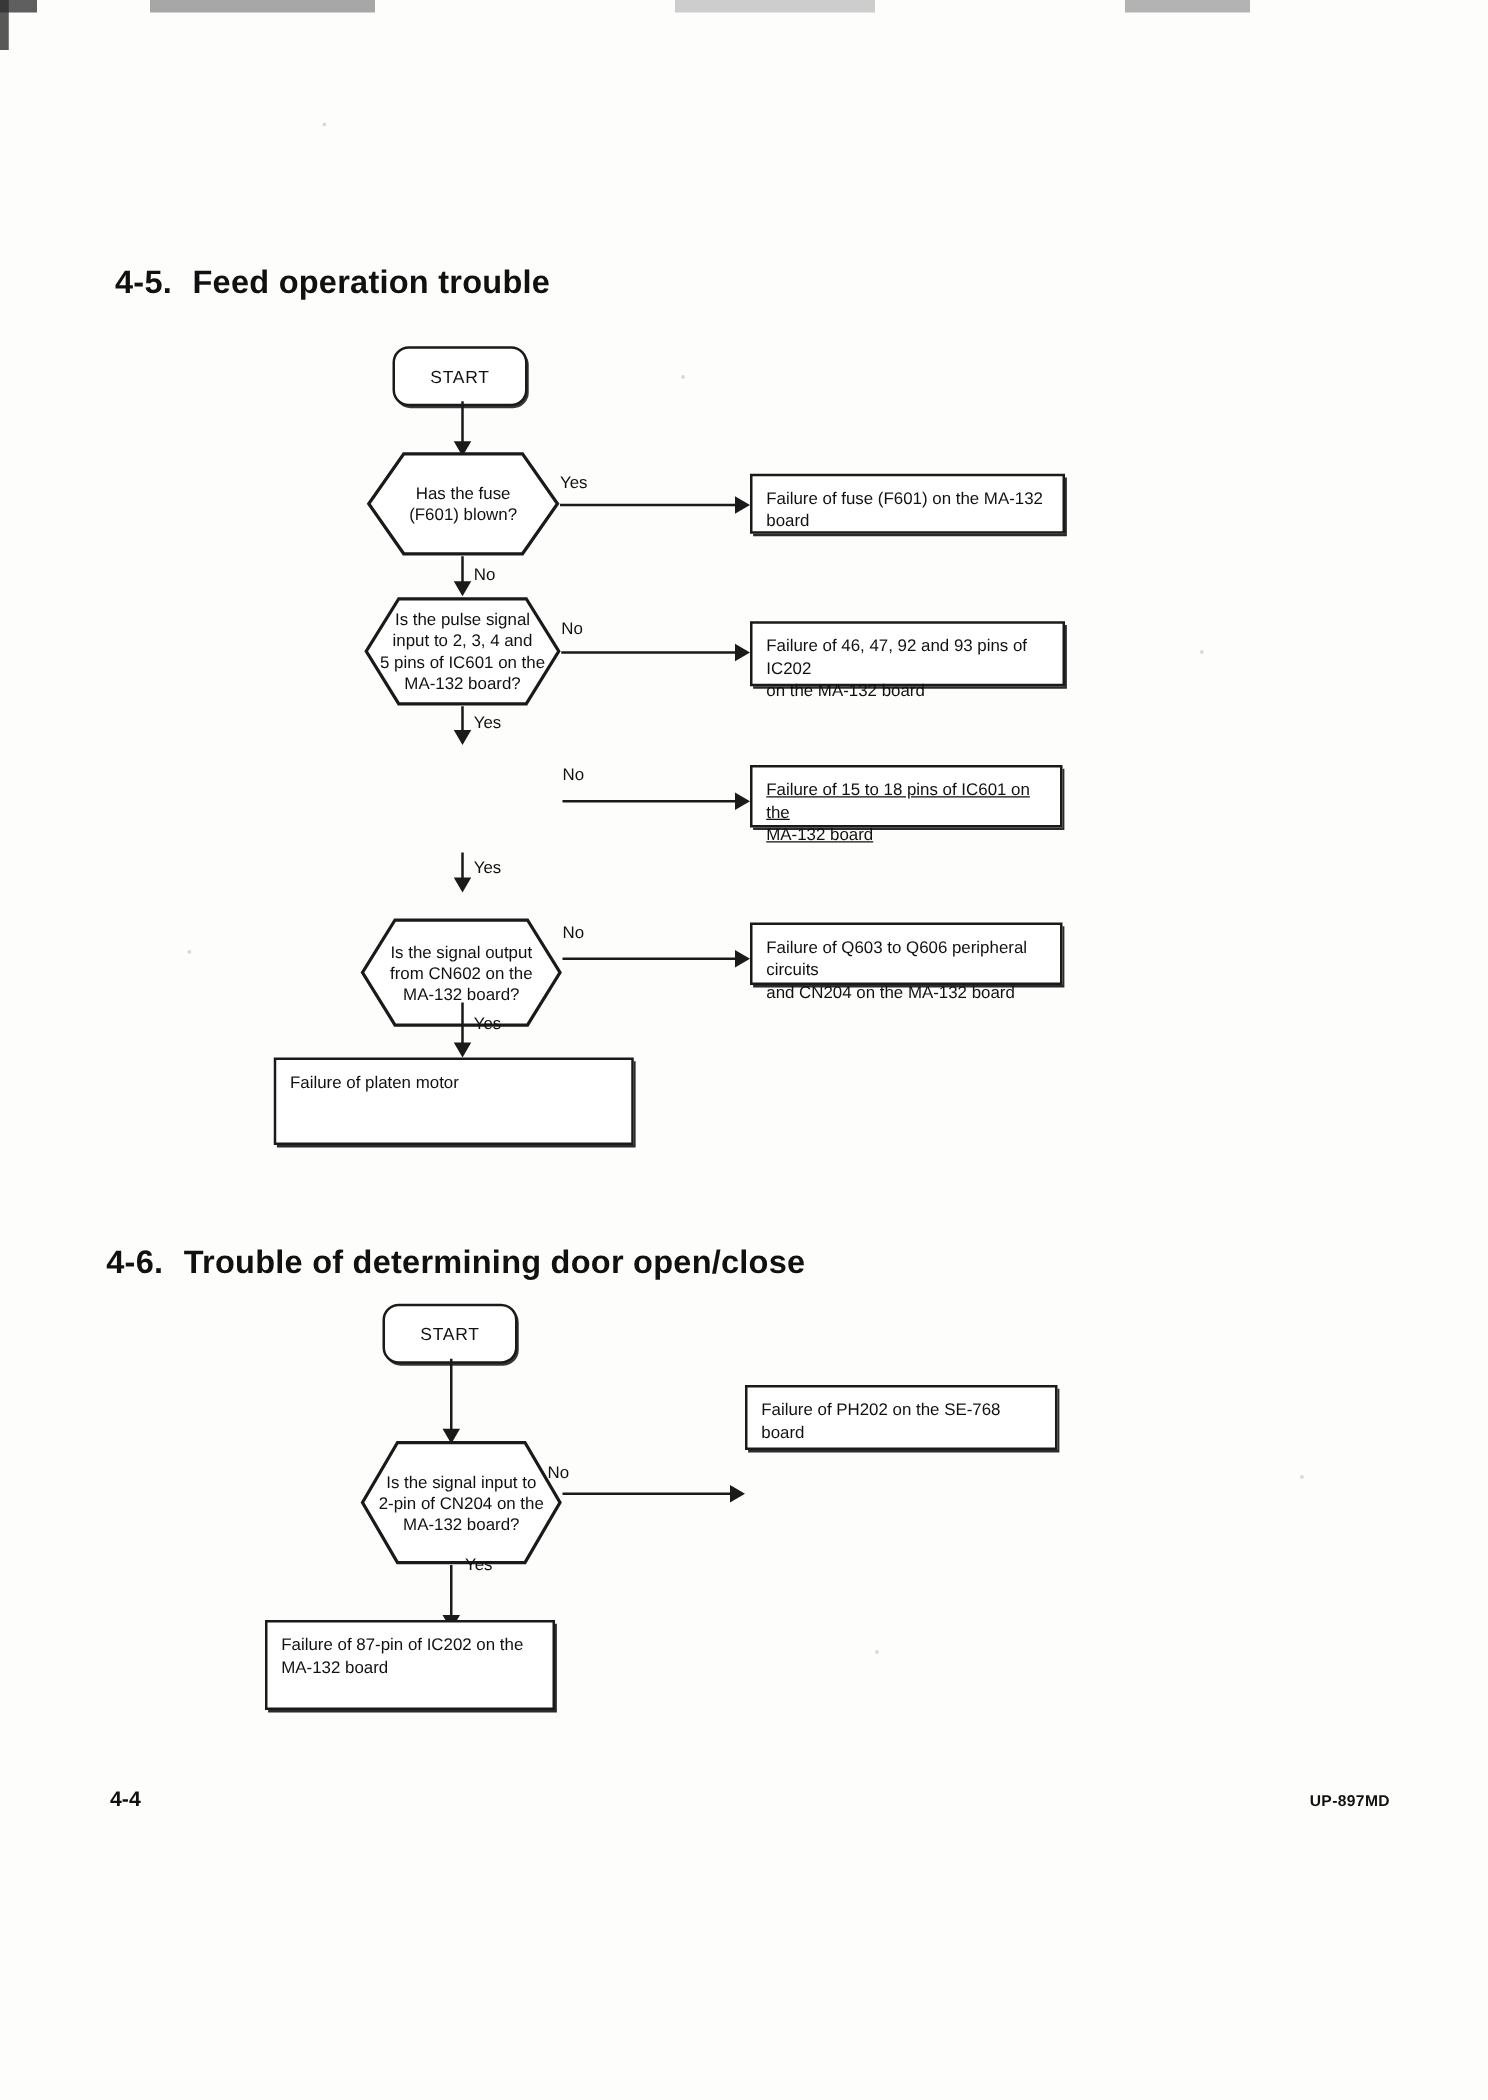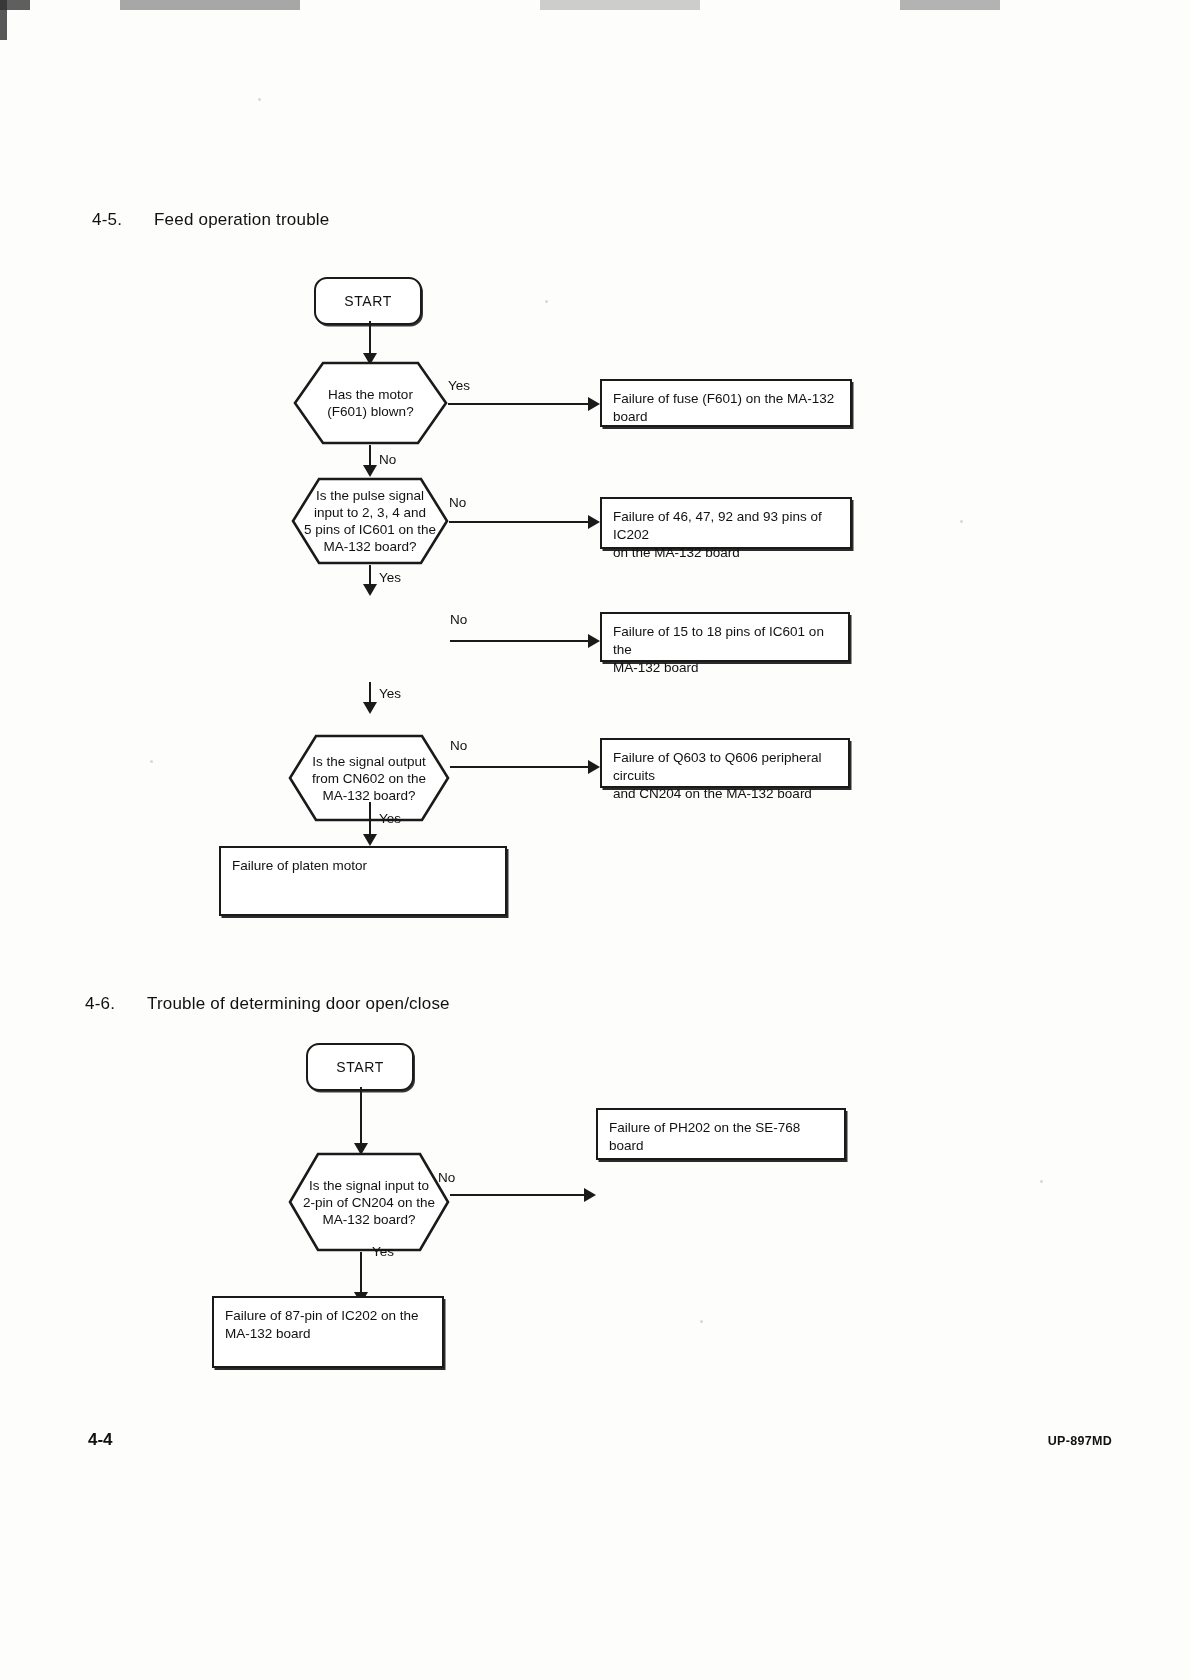--- a/index.html
+++ b/index.html
@@ -19,21 +19,21 @@
   }
   .scan-edge-left{
     position:absolute;left:0;top:0;width:7px;height:40px;background:#2e2e2e;opacity:.8;
   }
   .speck{position:absolute;background:#b9b9b9;border-radius:50%;opacity:.55;}
 
   .page{position:absolute;left:0;top:0;width:1190px;height:1680px;}
 
   h2.section{
     position:absolute;
-    font-size:17px;font-weight:normal;letter-spacing:.2px;
+    font-size:26px;font-weight:bold;letter-spacing:.2px;
     margin:0;white-space:nowrap;
   }
   h2.section .num{display:inline-block;width:62px;}
   .terminator{
     position:absolute;
     border:2.5px solid #1a1a1a;
     border-radius:13px;
     background:#fff;
     display:flex;align-items:center;justify-content:center;
     font-size:14px;letter-spacing:.6px;
@@ -95,21 +95,21 @@
   <div class="terminator" style="left:314px;top:277px;width:104px;height:44px;">
     <span>START</span>
   </div>
   <div class="vline" style="left:369px;top:321px;height:38px;"></div>
   <div class="arrow-down" style="left:363px;top:353px;"></div>
 
   <div class="hex" style="left:293px;top:361px;width:155px;height:84px;">
     <svg width="155" height="84" viewBox="0 0 155 84">
       <polygon points="30,2 125,2 153,42 125,82 30,82 2,42" fill="#fff" stroke="#1a1a1a" stroke-width="2.6"></polygon>
     </svg>
-    <div class="hex-label" style="white-space:pre-line;">Has the motor
+    <div class="hex-label" style="white-space:pre-line;">Has the fuse
 (F601) blown?</div>
   </div>
   <div class="edge-label" style="left:448px;top:378px;">Yes</div>
   <div class="hline" style="left:448px;top:403px;width:146px;"></div>
   <div class="arrow-right" style="left:588px;top:397px;"></div>
   <div class="rbox" style="left:600px;top:379px;width:252px;height:48px;">
     <div>Failure of fuse (F601) on the MA-132 board</div>
   </div>
 
   <div class="vline" style="left:369px;top:445px;height:28px;"></div>
@@ -133,21 +133,21 @@
 on the MA-132 board</div>
   </div>
 
   <div class="vline" style="left:369px;top:565px;height:27px;"></div>
   <div class="arrow-down" style="left:363px;top:584px;"></div>
   <div class="edge-label" style="left:379px;top:570px;">Yes</div>
 
   <div class="edge-label" style="left:450px;top:612px;">No</div>
   <div class="hline" style="left:450px;top:640px;width:144px;"></div>
   <div class="arrow-right" style="left:588px;top:634px;"></div>
-  <div class="rbox" style="left:600px;top:612px;width:250px;height:50px;">
+  <div class="rbox" style="left:600px;top:612px;width:250px;height:50px;text-decoration:underline;">
     <div>Failure of 15 to 18 pins of IC601 on the
 MA-132 board</div>
   </div>
 
   <div class="vline" style="left:369px;top:682px;height:28px;"></div>
   <div class="arrow-down" style="left:363px;top:702px;"></div>
   <div class="edge-label" style="left:379px;top:686px;">Yes</div>
 
   <div class="hex" style="left:288px;top:714px;width:162px;height:88px;margin-top:20px;">
     <svg width="162" height="88" viewBox="0 0 162 88">

